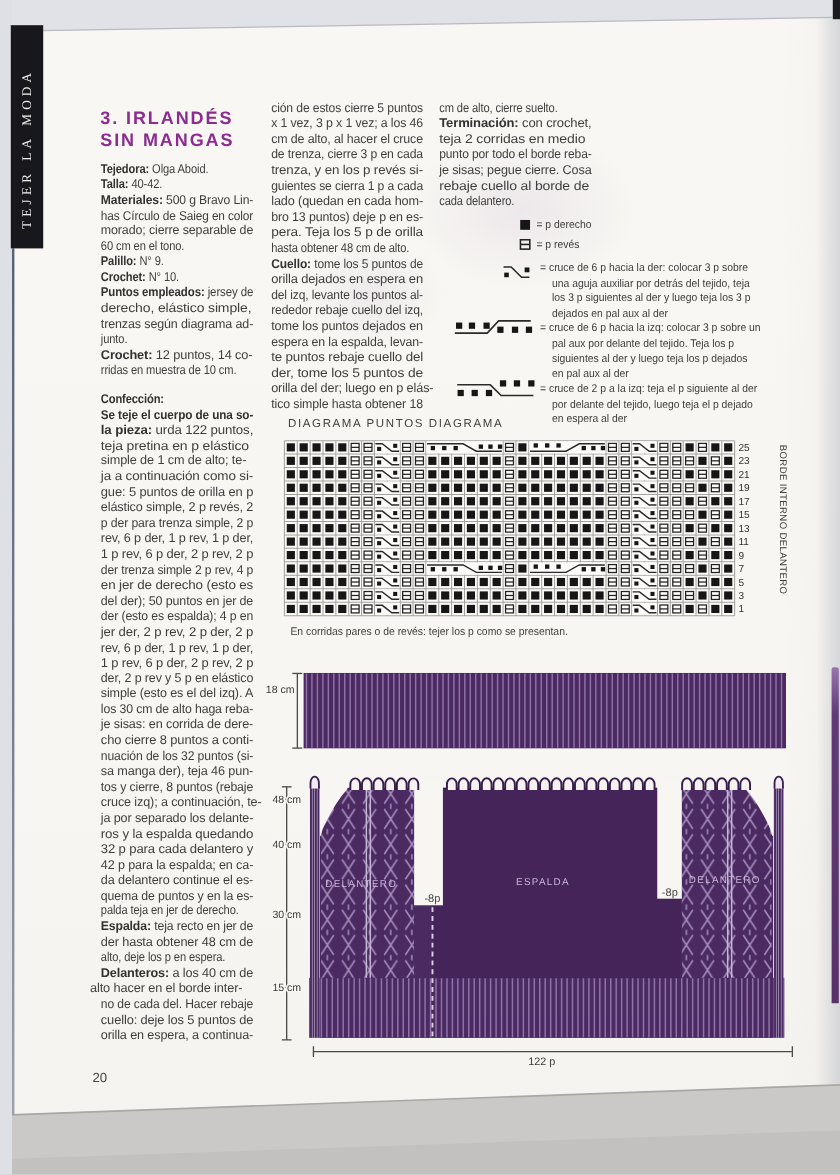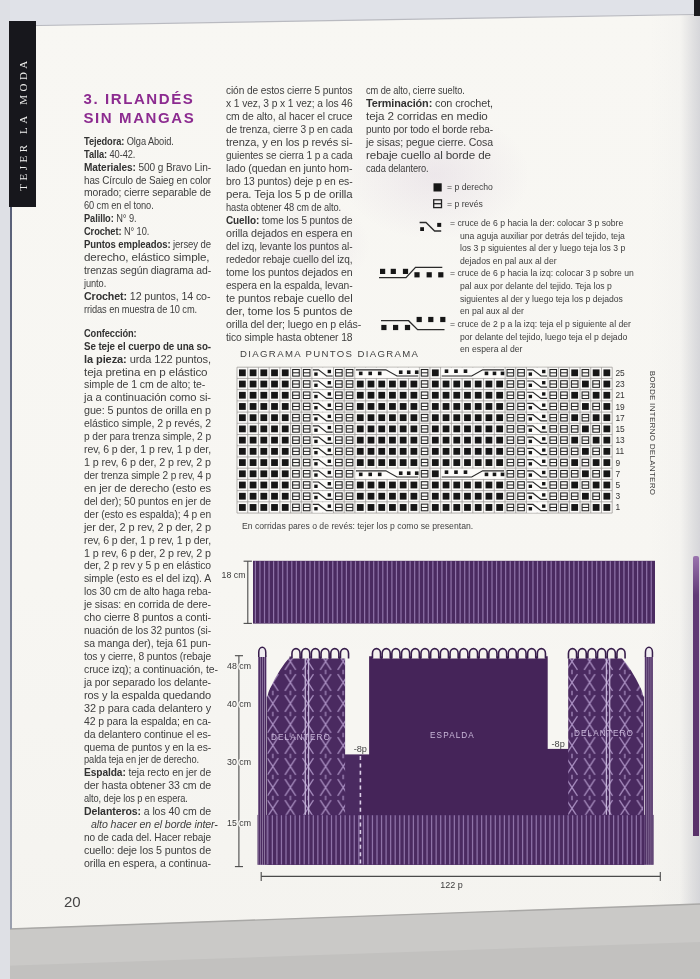--- a/index.html
+++ b/index.html
@@ -67,45 +67,45 @@
 <div class="tl" id="b14" style="left:83.5px;top:507.7px;transform:scale(0.9623,1);"><span>der (esto es espalda); 4 p en</span></div>
 <div class="tl" id="b15" style="left:83.5px;top:520.6px;transform:scale(1.0340,1);"><span>jer der, 2 p rev, 2 p der, 2 p</span></div>
 <div class="tl" id="b16" style="left:83.5px;top:533.6px;transform:scale(0.9935,1);"><span>rev, 6 p der, 1 p rev, 1 p der,</span></div>
 <div class="tl" id="b17" style="left:83.5px;top:546.5px;transform:scale(1.0161,1);"><span>1 p rev, 6 p der, 2 p rev, 2 p</span></div>
 <div class="tl" id="b18" style="left:83.5px;top:559.4px;transform:scale(0.9807,1);"><span>der, 2 p rev y 5 p en elástico</span></div>
 <div class="tl" id="b19" style="left:83.5px;top:572.4px;transform:scale(0.9853,1);"><span>simple (esto es el del izq). A</span></div>
 <div class="tl" id="b20" style="left:83.5px;top:585.3px;transform:scale(0.9659,1);"><span>los 30 cm de alto haga reba-</span></div>
 <div class="tl" id="b21" style="left:83.5px;top:598.2px;transform:scale(0.9935,1);"><span>je sisas: en corrida de dere-</span></div>
 <div class="tl" id="b22" style="left:83.5px;top:611.2px;transform:scale(1.0161,1);"><span>cho cierre 8 puntos a conti-</span></div>
 <div class="tl" id="b23" style="left:83.5px;top:624.1px;transform:scale(0.9580,1);"><span>nuación de los 32 puntos (si-</span></div>
-<div class="tl" id="b24" style="left:83.5px;top:637.0px;transform:scale(0.9964,1);"><span>sa manga der), teja 61 pun-</span></div>
+<div class="tl" id="b24" style="left:83.5px;top:637.0px;transform:scale(0.9964,1);"><span>sa manga der), teja 46 pun-</span></div>
 <div class="tl" id="b25" style="left:83.5px;top:649.9px;transform:scale(0.9675,1);"><span>tos y cierre, 8 puntos (rebaje</span></div>
 <div class="tl" id="b26" style="left:83.5px;top:662.9px;transform:scale(0.9898,1);"><span>cruce izq); a continuación, te-</span></div>
 <div class="tl" id="b27" style="left:83.5px;top:675.8px;transform:scale(0.9881,1);"><span>ja por separado los delante-</span></div>
 <div class="tl" id="b28" style="left:83.5px;top:688.7px;transform:scale(1.0429,1);"><span>ros y la espalda quedando</span></div>
 <div class="tl" id="b29" style="left:83.5px;top:701.7px;transform:scale(1.0287,1);"><span>32 p para cada delantero y</span></div>
 <div class="tl" id="b30" style="left:83.5px;top:714.6px;transform:scale(0.9880,1);"><span>42 p para la espalda; en ca-</span></div>
 <div class="tl" id="b31" style="left:83.5px;top:727.5px;transform:scale(0.9926,1);"><span>da delantero continue el es-</span></div>
 <div class="tl" id="b32" style="left:83.5px;top:740.5px;transform:scale(0.9696,1);"><span>quema de puntos y en la es-</span></div>
 <div class="tl" id="b33" style="left:83.5px;top:753.4px;transform:scale(0.8750,1);"><span>palda teja en jer de derecho.</span></div>
 <div class="tl" id="b34" style="left:83.5px;top:766.3px;transform:scale(0.9625,1);"><span><b>Espalda:</b> teja recto en jer de</span></div>
-<div class="tl" id="b35" style="left:83.5px;top:779.2px;transform:scale(1.0002,1);"><span>der hasta obtener 33 cm de</span></div>
+<div class="tl" id="b35" style="left:83.5px;top:779.2px;transform:scale(1.0002,1);"><span>der hasta obtener 48 cm de</span></div>
 <div class="tl" id="b36" style="left:83.5px;top:792.2px;transform:scale(0.8750,1);"><span>alto, deje los p en espera.</span></div>
 <div class="tl" id="b37" style="left:83.5px;top:805.1px;transform:scale(0.9958,1);"><span><b>Delanteros:</b> a los 40 cm de</span></div>
-<div class="tl" id="b38" style="left:91px;top:818.0px;transform:scale(1.0026,1);font-style:italic;"><span>alto hacer en el borde inter-</span></div>
+<div class="tl" id="b38" style="left:75px;top:818.0px;transform:scale(1.0026,1);"><span>alto hacer en el borde inter-</span></div>
 <div class="tl" id="b39" style="left:83.5px;top:831.0px;transform:scale(0.9531,1);"><span>no de cada del. Hacer rebaje</span></div>
 <div class="tl" id="b40" style="left:83.5px;top:843.9px;transform:scale(1.0112,1);"><span>cuello: deje los 5 puntos de</span></div>
 <div class="tl" id="b41" style="left:83.5px;top:856.8px;transform:scale(0.9934,1);"><span>orilla en espera, a continua-</span></div>
 <div class="tl" id="c0" style="left:226.0px;top:84.4px;transform:scale(0.9544,1);"><span>ción de estos cierre 5 puntos</span></div>
 <div class="tl" id="c1" style="left:226.0px;top:97.4px;transform:scale(0.9681,1);"><span>x 1 vez, 3 p x 1 vez; a los 46</span></div>
 <div class="tl" id="c2" style="left:226.0px;top:110.4px;transform:scale(0.9761,1);"><span>cm de alto, al hacer el cruce</span></div>
 <div class="tl" id="c3" style="left:226.0px;top:123.4px;transform:scale(0.9586,1);"><span>de trenza, cierre 3 p en cada</span></div>
 <div class="tl" id="c4" style="left:226.0px;top:136.4px;transform:scale(1.0467,1);"><span>trenza, y en los p revés si-</span></div>
 <div class="tl" id="c5" style="left:226.0px;top:149.4px;transform:scale(0.9501,1);"><span>guientes se cierra 1 p a cada</span></div>
-<div class="tl" id="c6" style="left:226.0px;top:162.4px;transform:scale(0.9955,1);"><span>lado (quedan en junto hom-</span></div>
+<div class="tl" id="c6" style="left:226.0px;top:162.4px;transform:scale(0.9955,1);"><span>lado (quedan en cada hom-</span></div>
 <div class="tl" id="c7" style="left:226.0px;top:175.4px;transform:scale(0.9752,1);"><span>bro 13 puntos) deje p en es-</span></div>
 <div class="tl" id="c8" style="left:226.0px;top:188.4px;transform:scale(1.0745,1);"><span>pera. Teja los 5 p de orilla</span></div>
 <div class="tl" id="c9" style="left:226.0px;top:201.4px;transform:scale(0.8750,1);"><span>hasta obtener 48 cm de alto.</span></div>
 <div class="tl" id="c10" style="left:226.0px;top:214.4px;transform:scale(0.9412,1);"><span><b>Cuello:</b> tome los 5 puntos de</span></div>
 <div class="tl" id="c11" style="left:226.0px;top:227.4px;transform:scale(1.0159,1);"><span>orilla dejados en espera en</span></div>
 <div class="tl" id="c12" style="left:226.0px;top:240.4px;transform:scale(0.9473,1);"><span>del izq, levante los puntos al-</span></div>
 <div class="tl" id="c13" style="left:226.0px;top:253.4px;transform:scale(0.9508,1);"><span>rededor rebaje cuello del izq,</span></div>
 <div class="tl" id="c14" style="left:226.0px;top:266.4px;transform:scale(0.9963,1);"><span>tome los puntos dejados en</span></div>
 <div class="tl" id="c15" style="left:226.0px;top:279.4px;transform:scale(0.9707,1);"><span>espera en la espalda, levan-</span></div>
 <div class="tl" id="c16" style="left:226.0px;top:292.4px;transform:scale(1.0456,1);"><span>te puntos rebaje cuello del</span></div>
@@ -131,21 +131,21 @@
 <div class="lg" style="left:459.5px;top:293.6px;">siguientes al der y luego teja los p dejados</div>
 <div class="lg" style="left:459.5px;top:305.9px;">en pal aux al der</div>
 <div class="lg" style="left:450.0px;top:319.2px;">= cruce de 2 p a la izq: teja el p siguiente al der</div>
 <div class="lg" style="left:459.5px;top:332.0px;">por delante del tejido, luego teja el p dejado</div>
 <div class="lg" style="left:459.5px;top:344.3px;">en espera al der</div>
 
 <div class="cap" style="left:240px;top:347.5px;font-size:9.6px;letter-spacing:1.35px;">DIAGRAMA PUNTOS DIAGRAMA</div>
 
 <div class="cap" style="left:241.8px;top:521.2px;font-size:9.3px;transform:scale(0.93,1);transform-origin:0 0;">En corridas pares o de revés: tejer los p como se presentan.</div>
 
-<div class="cap" style="left:64px;top:893px;font-size:15px;color:#444;">20</div>
+<div class="cap" style="left:77px;top:893px;font-size:11px;color:#444;">20</div>
 
 <div id="borde">BORDE INTERNO DELANTERO</div>
 <svg width="700" height="979" viewBox="0 0 700 979">
 <defs>
 <pattern id="lat" width="17.6" height="21" patternUnits="userSpaceOnUse">
  <g stroke="#a78dbf" stroke-width="1.25" fill="none">
  <line x1="3.4" y1="2.2" x2="14.2" y2="18.8"></line>
  <line x1="14.2" y1="2.2" x2="3.4" y2="18.8"></line>
  <line x1="8.8" y1="0" x2="8.8" y2="2.2"></line>
  <line x1="8.8" y1="18.8" x2="8.8" y2="21"></line>

